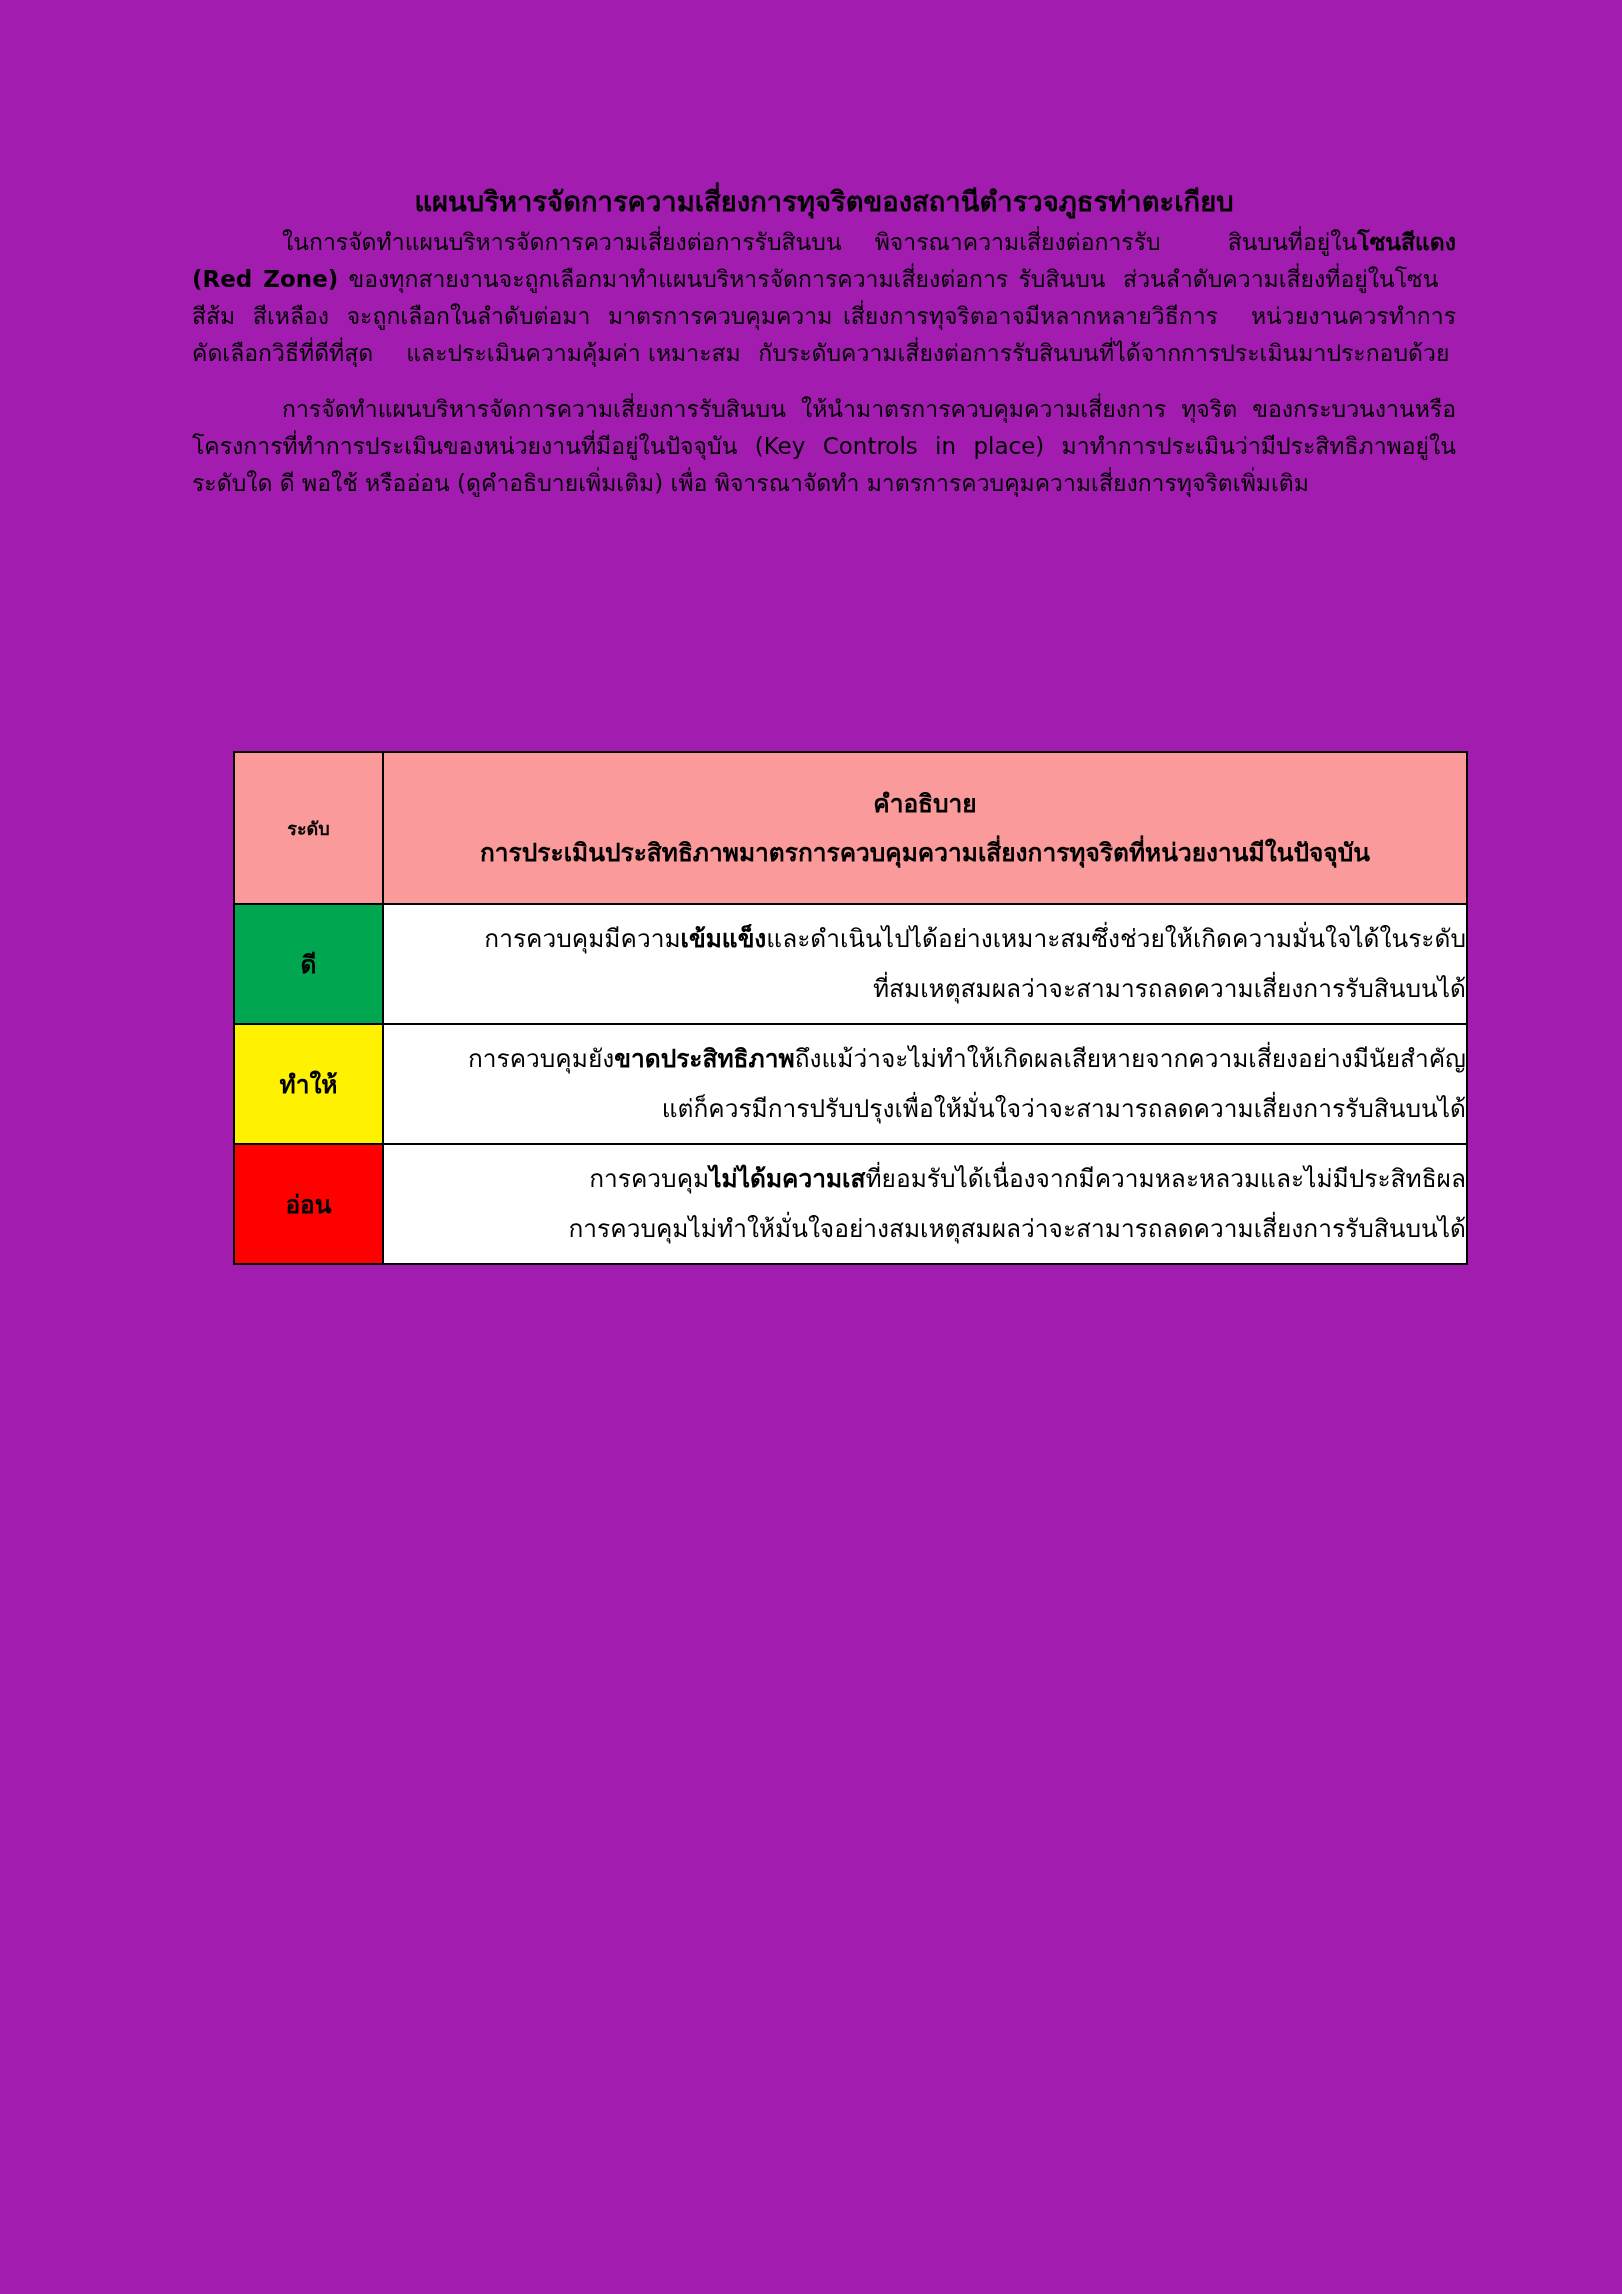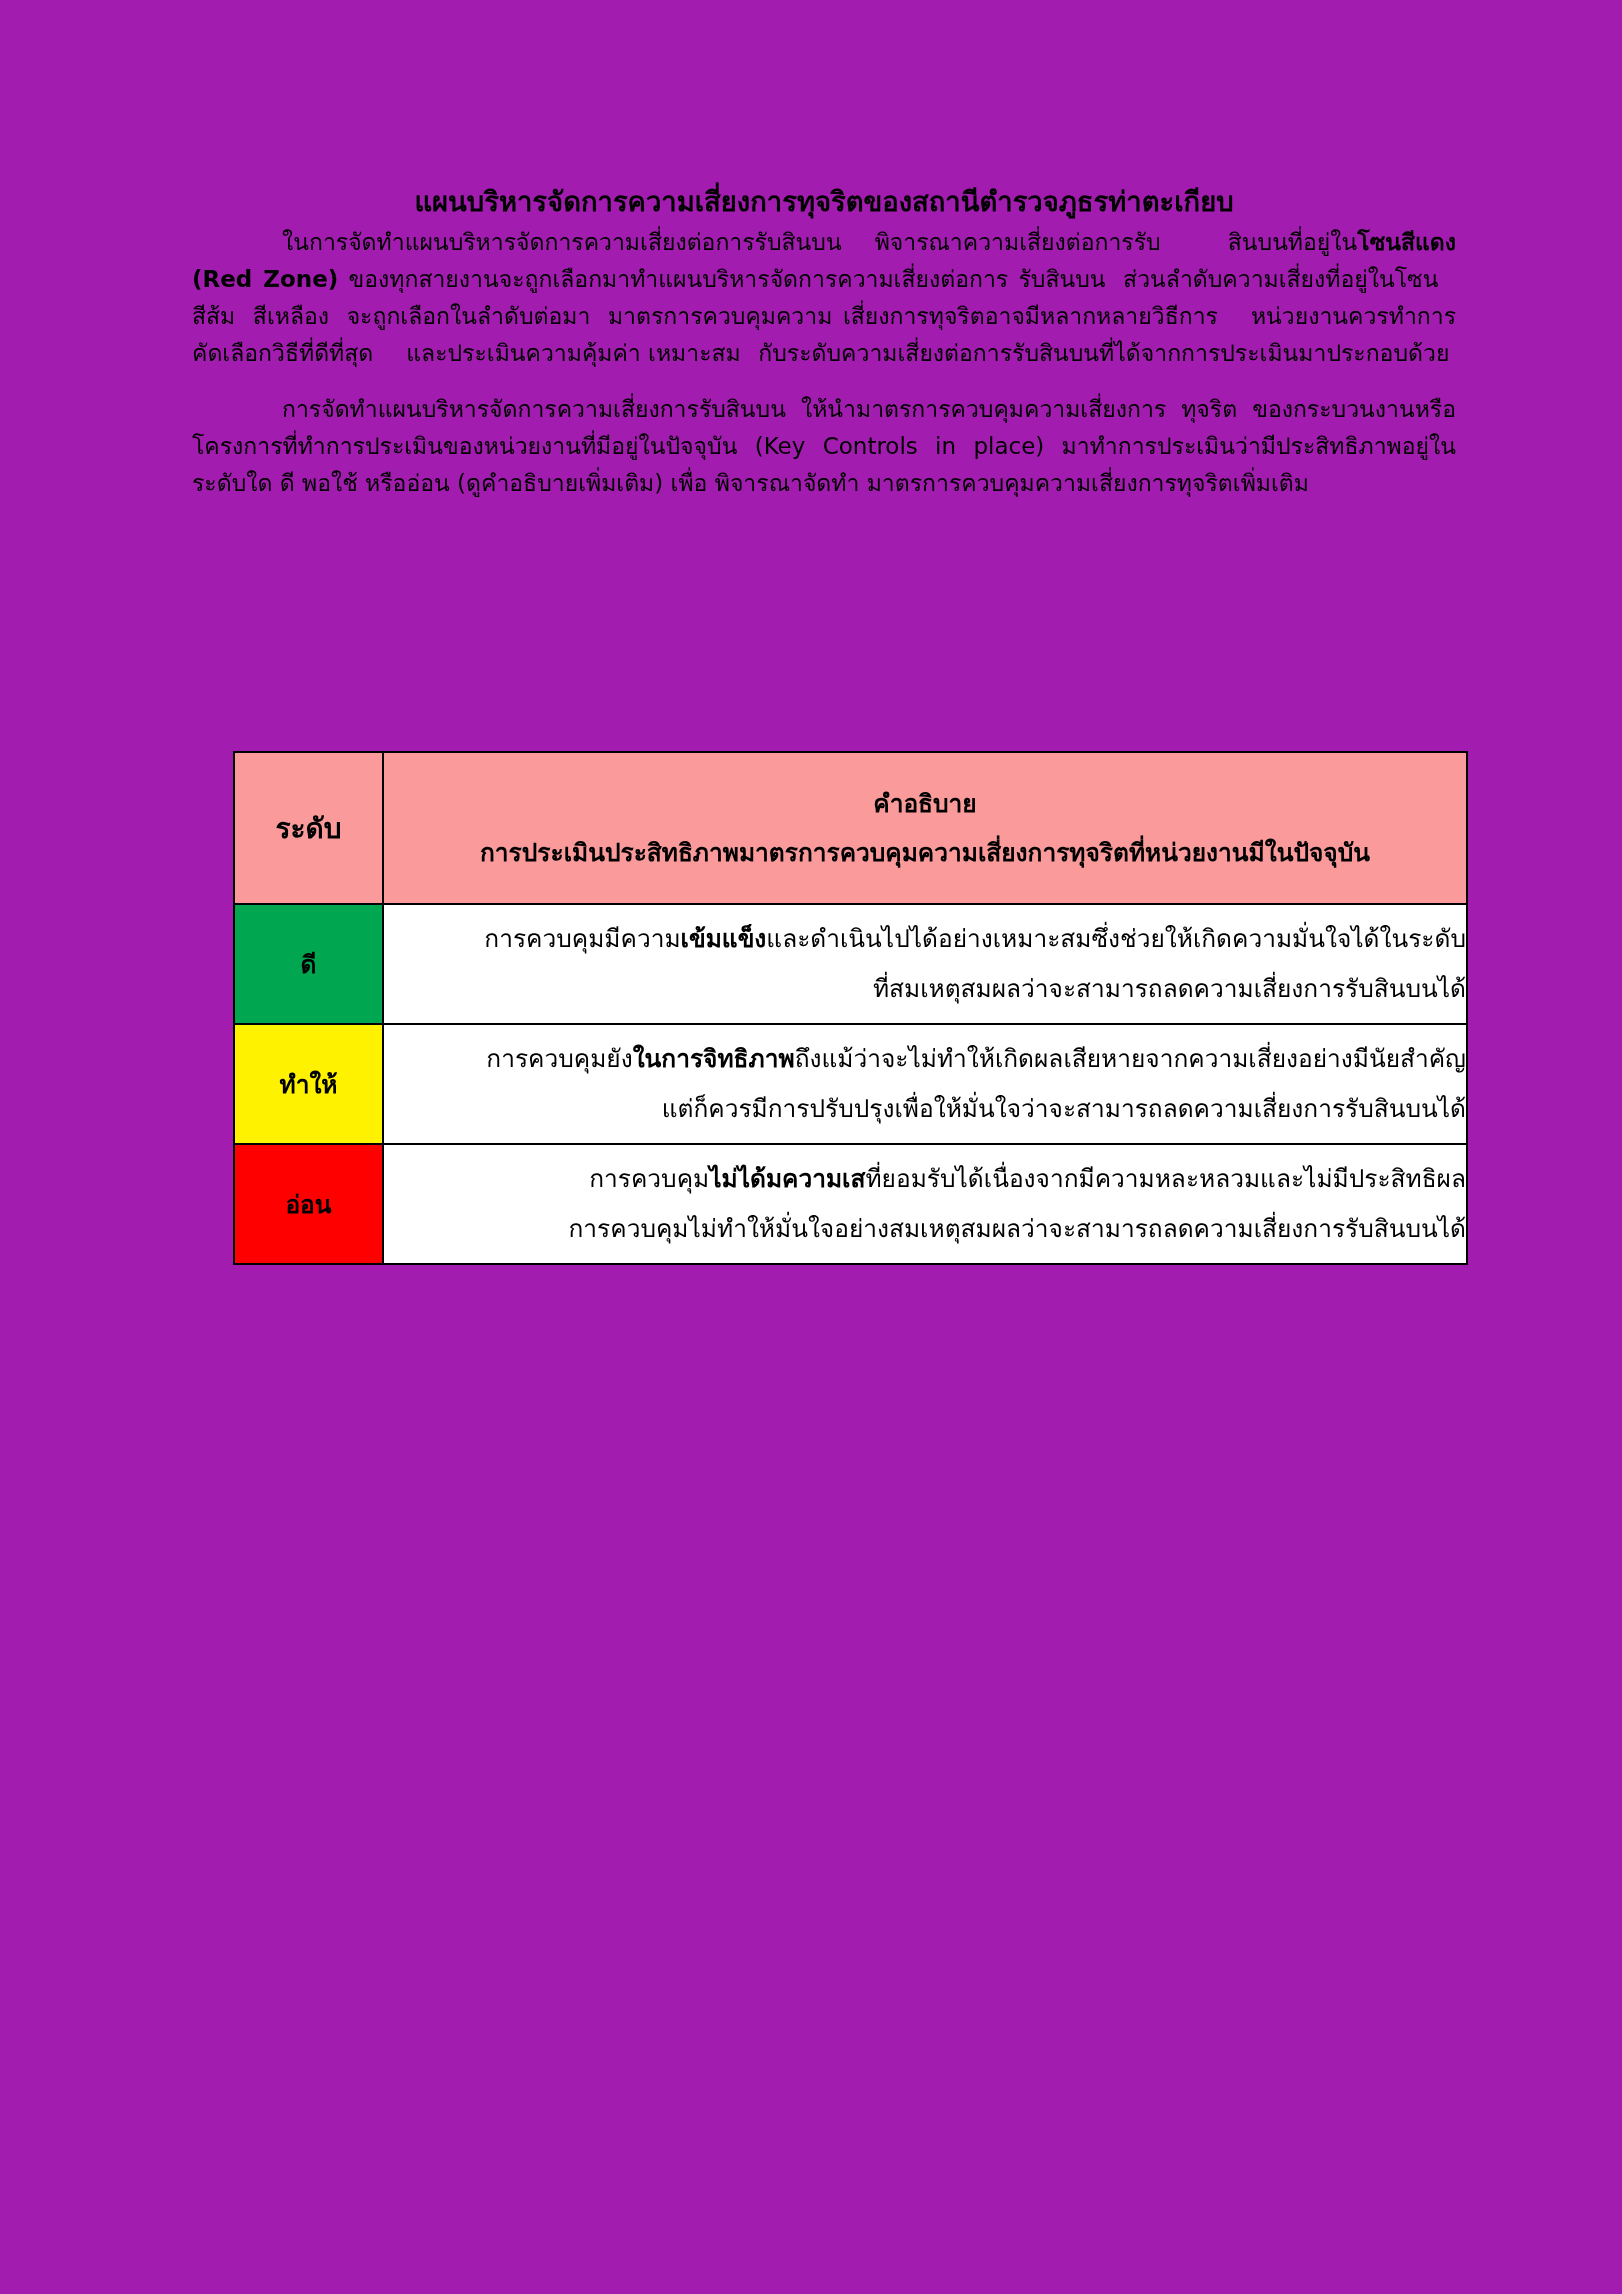--- a/index.html
+++ b/index.html
@@ -75,21 +75,21 @@
   }
 
   .col-level { width: 149px; }
   .col-desc  { width: 1084px; }
 
   .hdr {
     background: #FA9A9A;
   }
   .hdr-level {
     text-align: center;
-    font-size: 28px;
+    font-size: 18px;
     font-weight: bold;
     height: 152px;
     padding: 5.9px;
     box-sizing: border-box;
   }
   .hdr-desc {
     font-size: 24.5px;
     font-weight: bold;
     padding: 17.6px 13.7px 19.6px 13.7px;
     line-height: 2.0;
@@ -152,21 +152,21 @@
         <td class="cell-level lv-good">ดี</td>
         <td class="cell-desc">
           <span class="line"><span>การควบคุมมีความ</span><b>เข้มแข็ง</b><span>และดำเนินไปได้อย่างเหมาะสมซึ่งช่วยให้เกิดความมั่นใจได้ในระดับ</span></span>
           <span class="line">ที่สมเหตุสมผลว่าจะสามารถลดความเสี่ยงการรับสินบนได้</span>
         </td>
       </tr>
 
       <tr>
         <td class="cell-level lv-fair">ทำให้</td>
         <td class="cell-desc">
-          <span class="line"><span>การควบคุมยัง</span><b>ในการจิทธิภาพ</b><span>ถึงแม้ว่าจะไม่ทำให้เกิดผลเสียหายจากความเสี่ยงอย่างมีนัยสำคัญ</span></span>
+          <span class="line"><span>การควบคุมยัง</span><b>ขาดประสิทธิภาพ</b><span>ถึงแม้ว่าจะไม่ทำให้เกิดผลเสียหายจากความเสี่ยงอย่างมีนัยสำคัญ</span></span>
           <span class="line">แต่ก็ควรมีการปรับปรุงเพื่อให้มั่นใจว่าจะสามารถลดความเสี่ยงการรับสินบนได้</span>
         </td>
       </tr>
 
       <tr>
         <td class="cell-level lv-weak">อ่อน</td>
         <td class="cell-desc">
           <span class="line"><span>การควบคุม</span><b>ไม่ได้มความเส</b><span>ที่ยอมรับได้เนื่องจากมีความหละหลวมและไม่มีประสิทธิผล</span></span>
           <span class="line">การควบคุมไม่ทำให้มั่นใจอย่างสมเหตุสมผลว่าจะสามารถลดความเสี่ยงการรับสินบนได้</span>
         </td>

